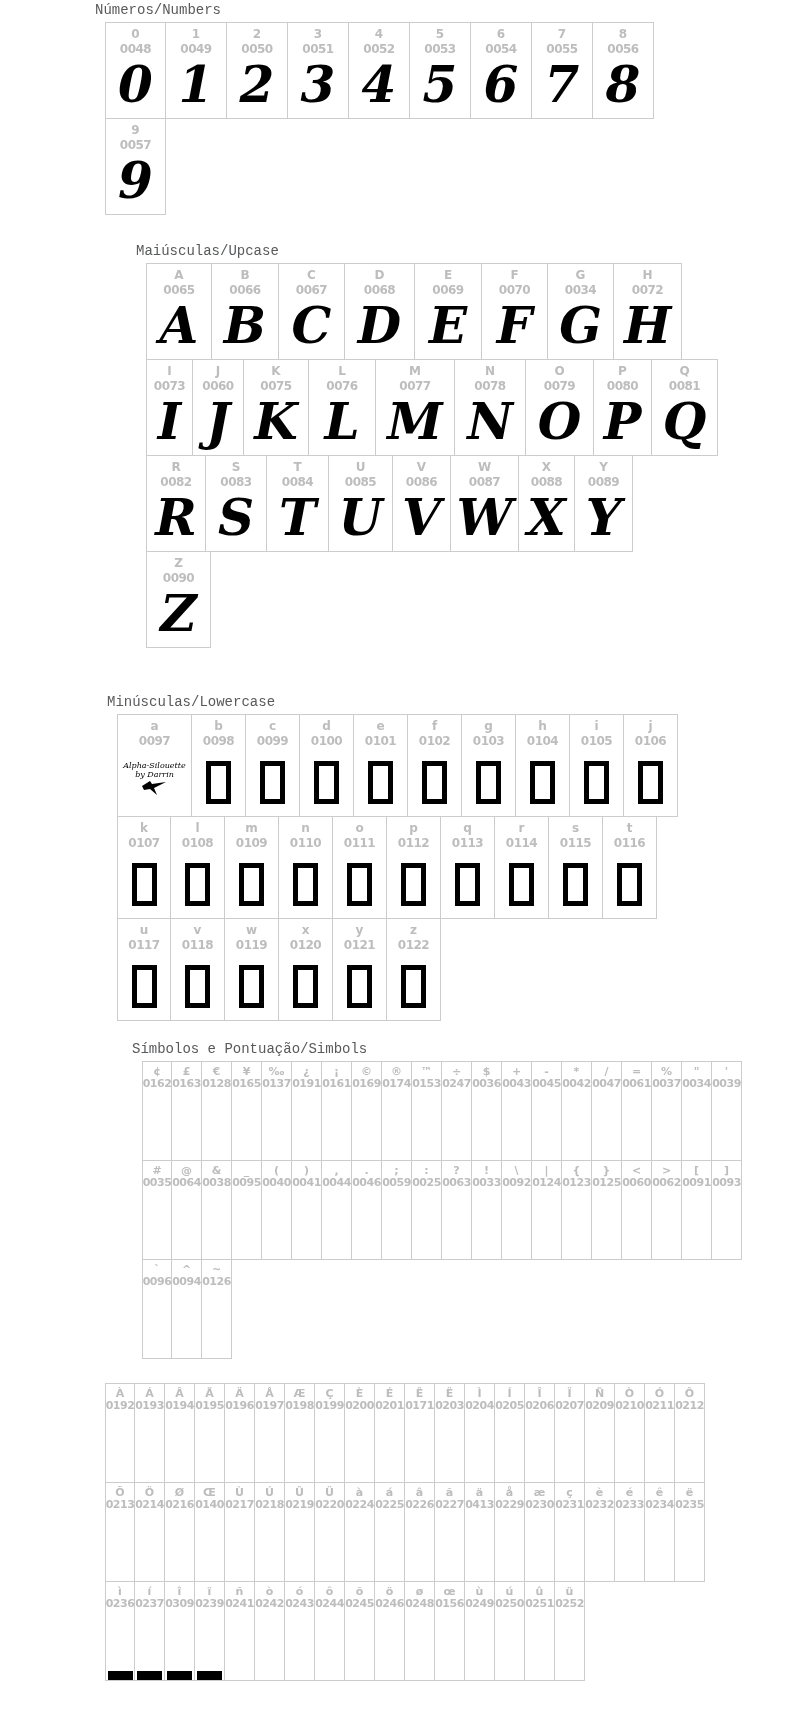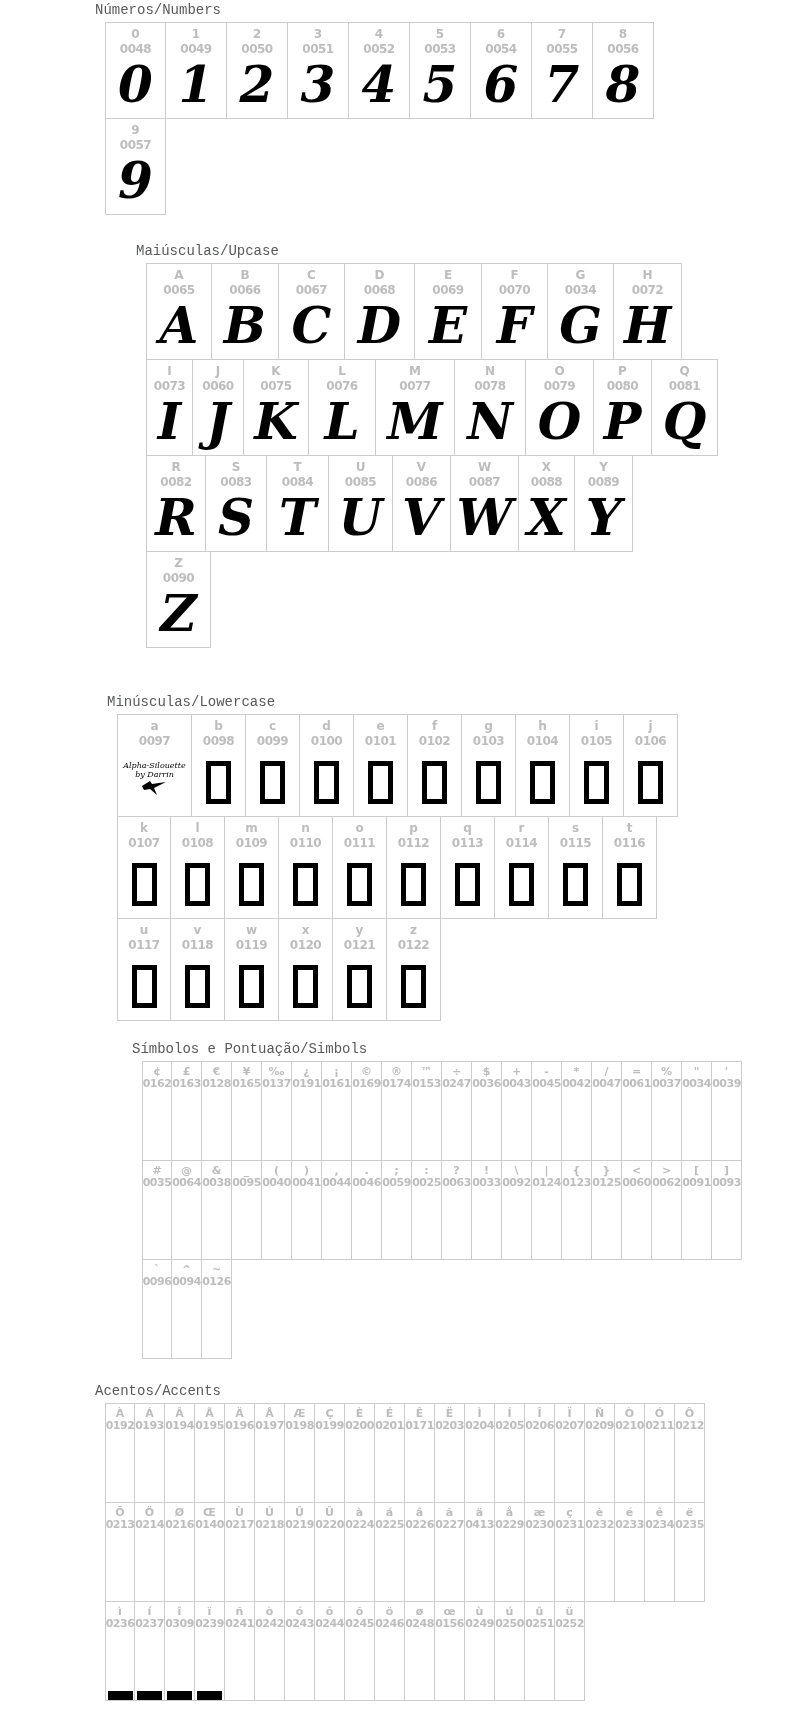--- a/index.html
+++ b/index.html
@@ -754,21 +754,20 @@
           <div class="cell" style="width: 30px; height: 100px;">
             <div class="char-label">~</div>
             <div class="code-label">0126</div>
             <div class="glyph-area"></div>
           </div>
         </div>
       </div>
   </section>
 
   <section id="sec-accents" class="sec-small">
-    <h2 class="section-title">Acentos/Accents</h2>
     <div class="rows">
         <div class="row">
           <div class="cell" style="width: 30px; height: 100px;">
             <div class="char-label">À</div>
             <div class="code-label">0192</div>
             <div class="glyph-area"></div>
           </div>
           <div class="cell" style="width: 30px; height: 100px;">
             <div class="char-label">Á</div>
             <div class="code-label">0193</div>

